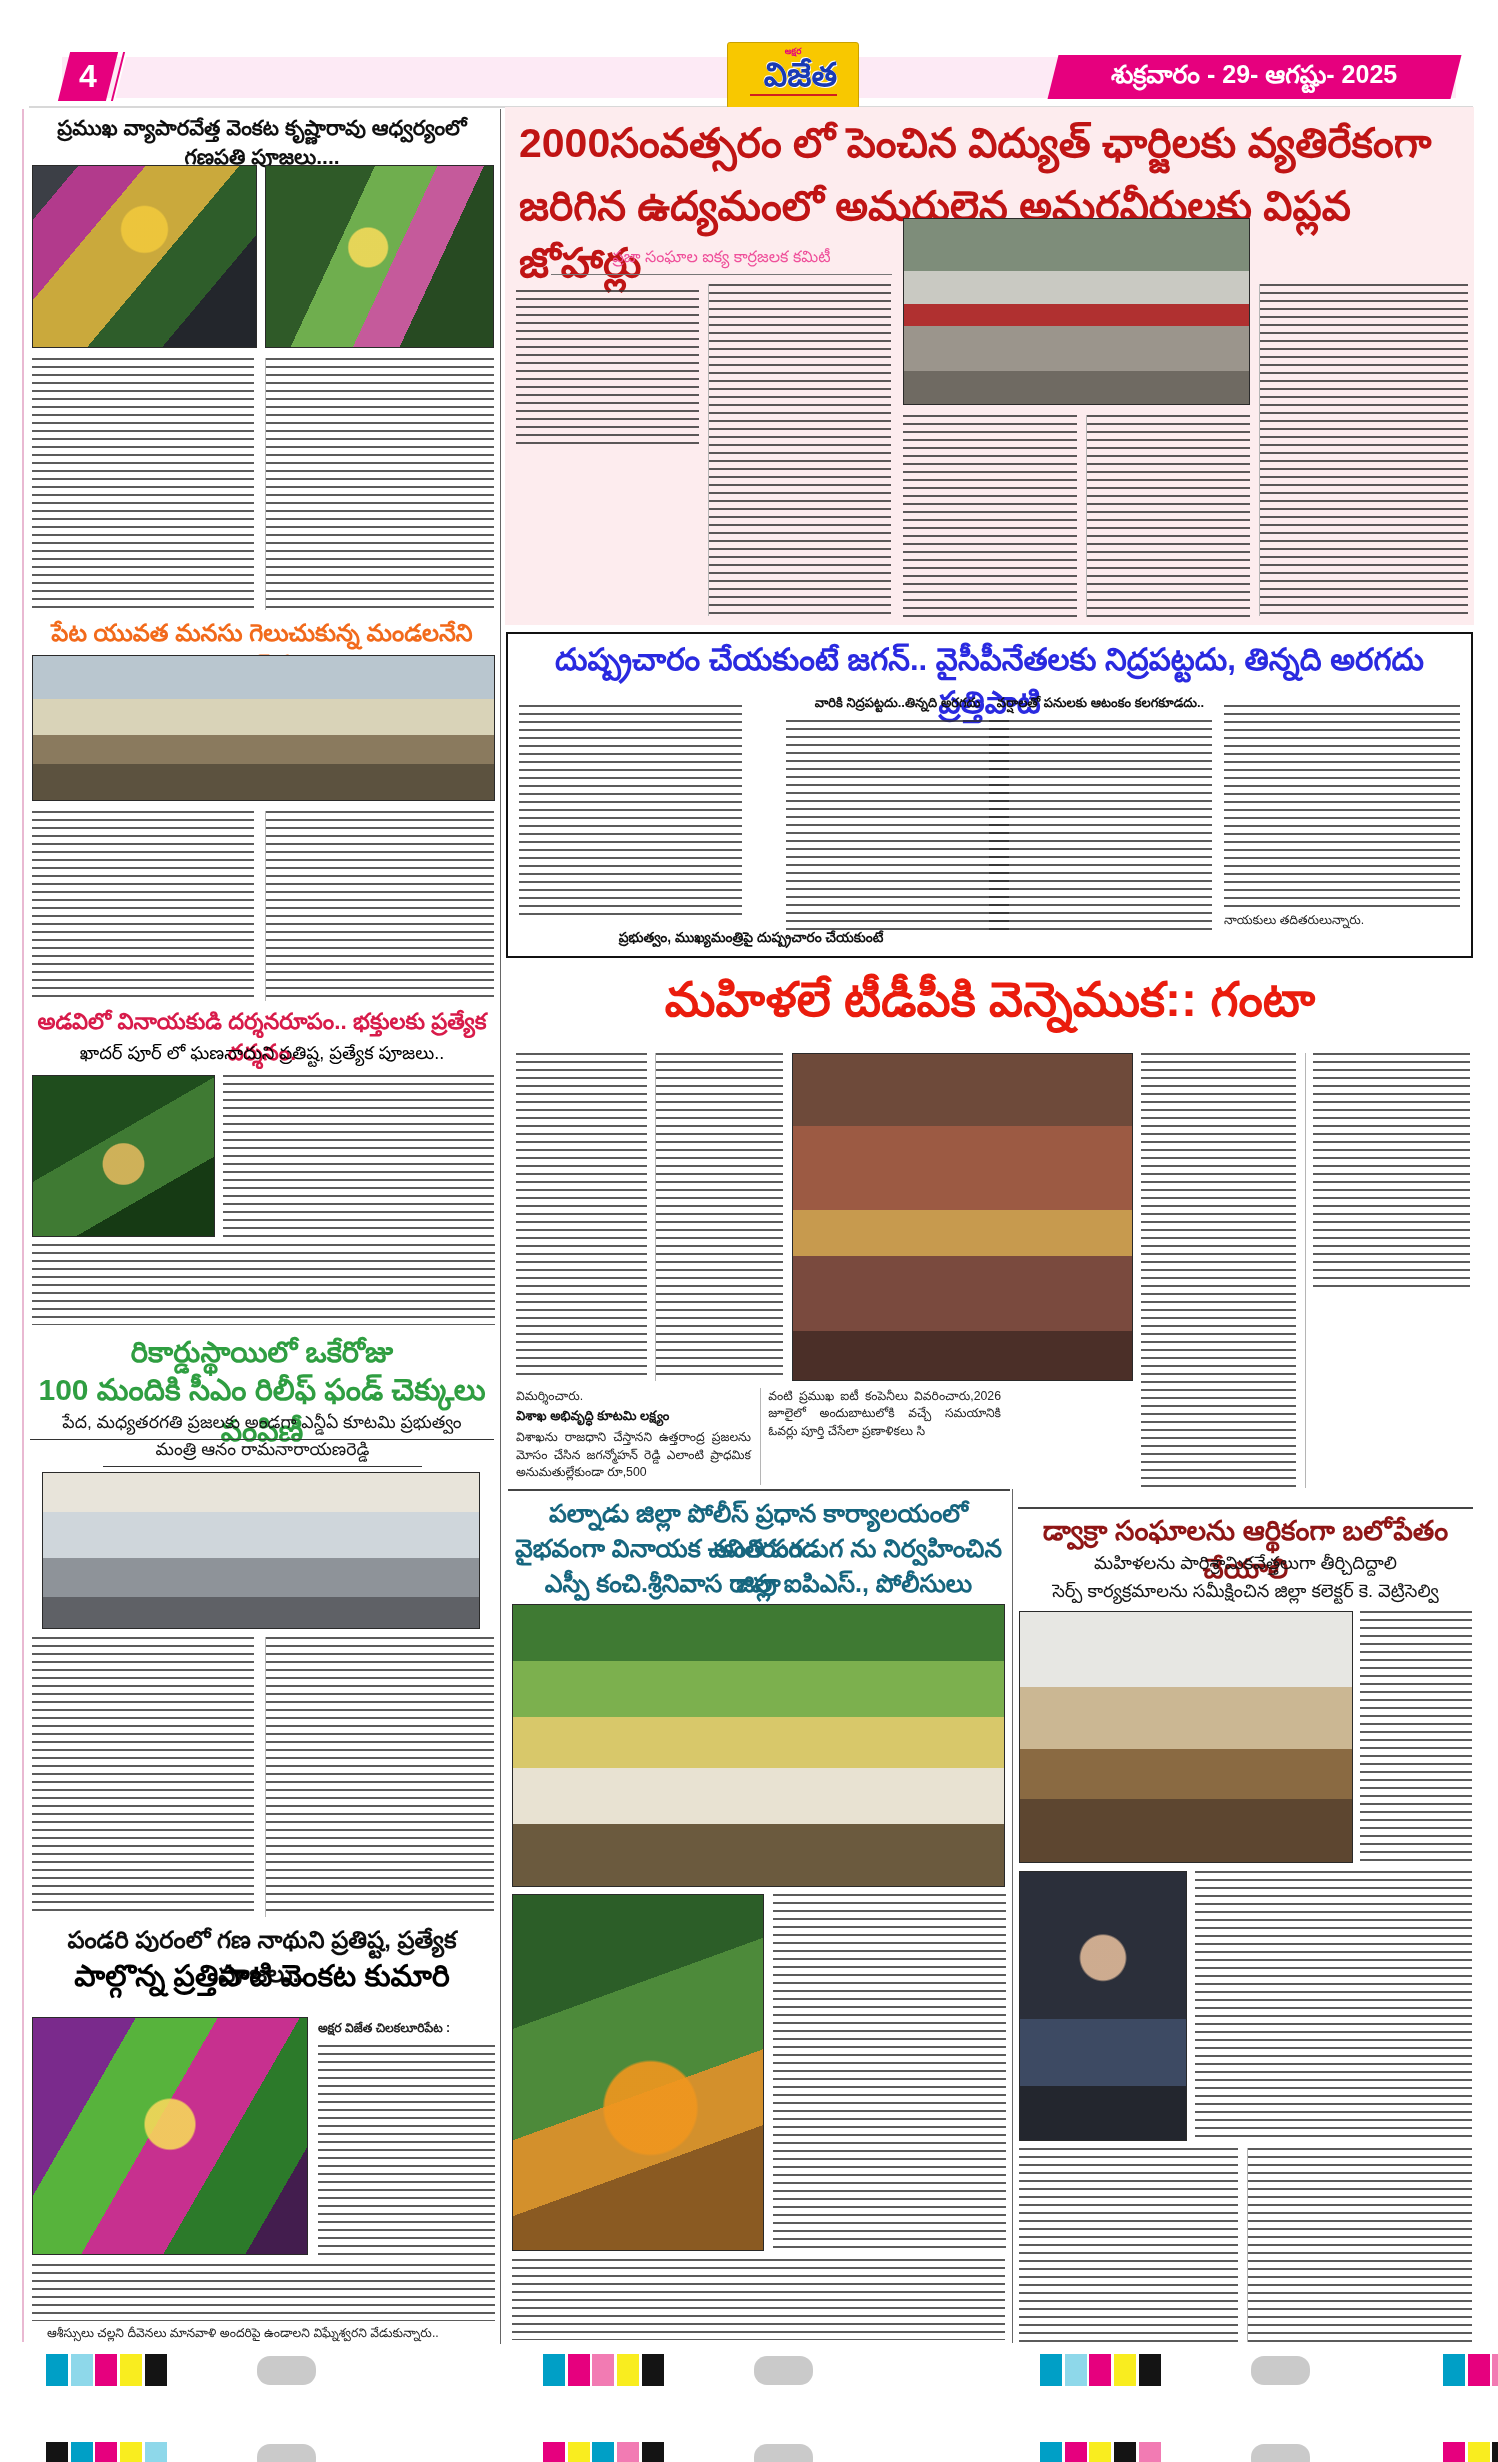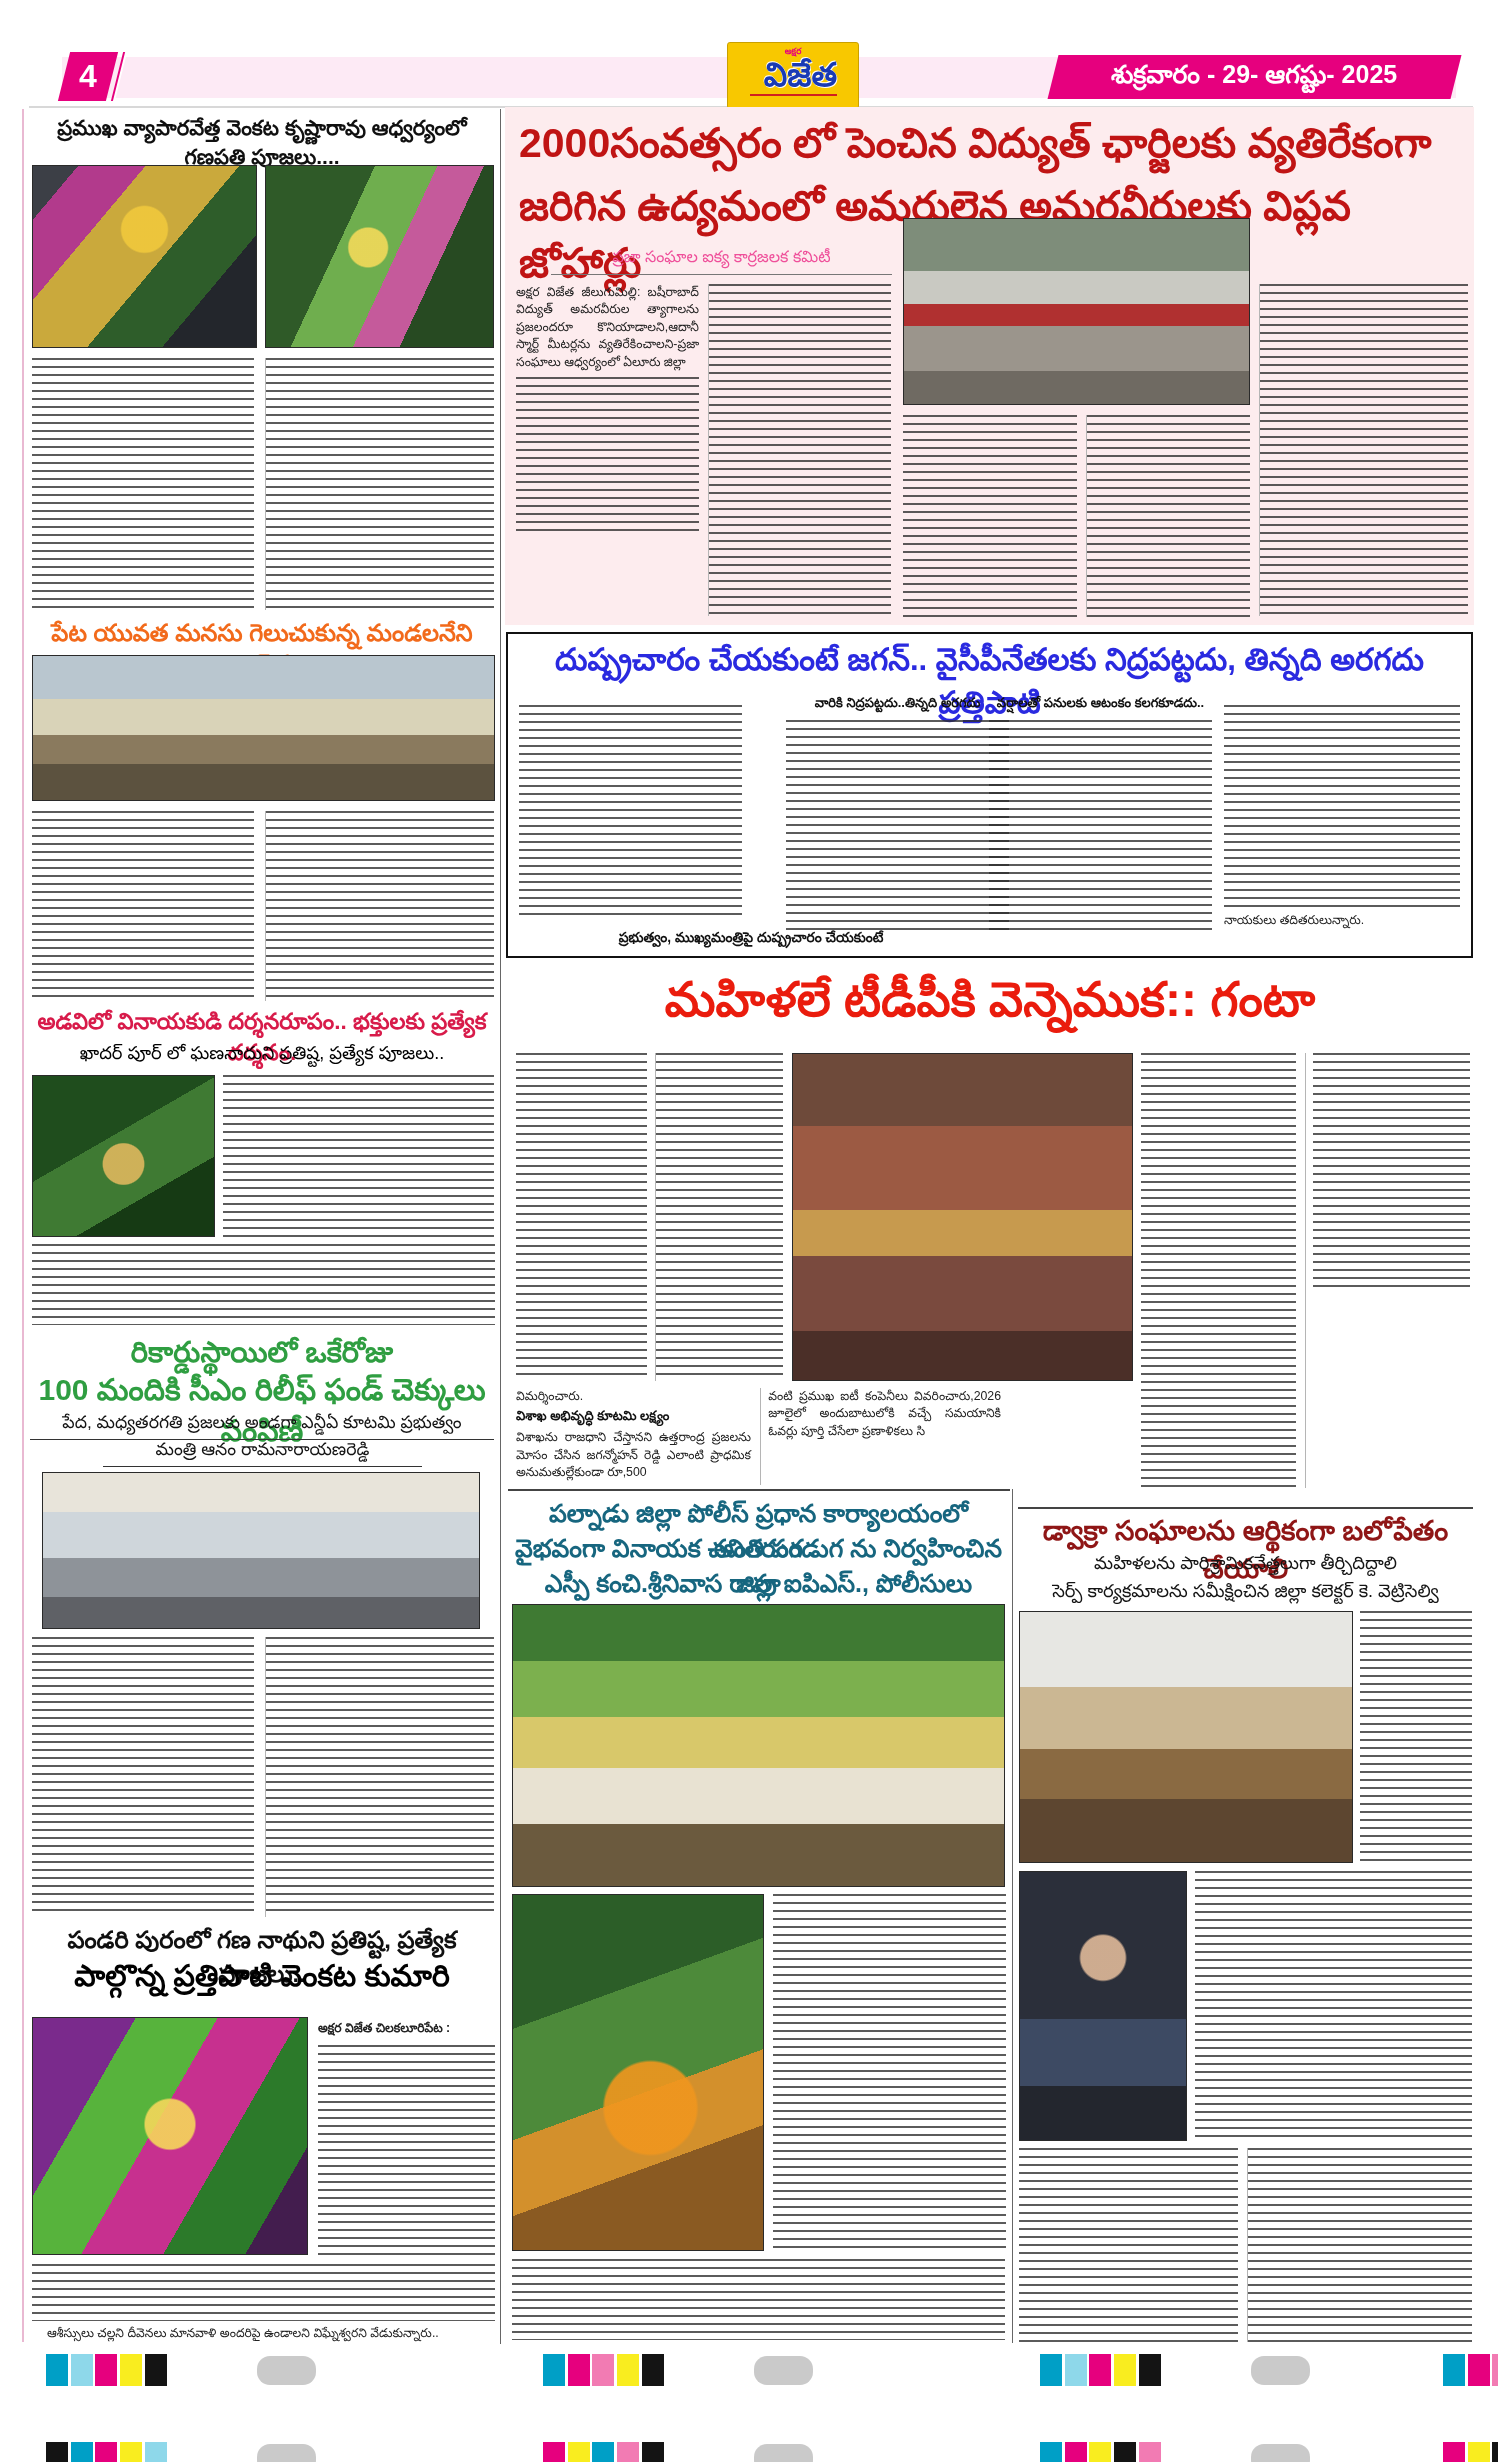--- a/index.html
+++ b/index.html
@@ -127,21 +127,20 @@
 
 <div class="abs b" style="left:519px; top:120px; width:943px; font-size:41px; color:#c01414;">2000సంవత్సరం లో పెంచిన విద్యుత్  ఛార్జిలకు వ్యతిరేకంగా</div>
 <div class="abs b" style="left:519px; top:183px; width:943px; font-size:41px; color:#c01414;">జరిగిన ఉద్యమంలో అమరులైన అమరవీరులకు విప్లవ జోహార్లు</div>
 <div class="abs ctr" style="left:551px; top:248px; width:341px; font-size:16px; color:#ef4f9a; border-bottom:1.1px solid #777; padding-bottom:4.4px;">ప్రజా సంఘాల ఐక్య కార్రజలక కమిటీ</div>
 
 <div class="photo" style="left:903px; top:218px; width:347px; height:187px;
             background:
               linear-gradient(180deg,#7e8d7a 0 28%, #c9c9c2 28% 46%, #b03030 46% 58%, #9b958c 58% 82%, #6f6a62 82%);"></div>
 
 <div class="abs" style="left:516px; top:284px; width:183px; height:332px;">
-  <div class="excerpt">అక్షర విజేత జీలుగుమిల్లి: బషీరాబాద్ విద్యుత్ అమరవీరుల త్యాగాలను ప్రజలందరూ కొనియాడాలని,ఆదానీ స్మార్ట్ మీటర్లను వ్యతిరేకించాలని-ప్రజా సంఘాలు ఆధ్వర్యంలో ఏలూరు జిల్లా</div>
   <div class="fill" style="height:160px; margin-top:5.8px;"></div>
 </div>
 <div class="abs fill colline" style="left:708px; top:284px; width:183px; height:332px; padding-left:7.3px;"></div>
 <div class="abs fill" style="left:903px; top:415px; width:174px; height:202px;"></div>
 <div class="abs fill colline" style="left:1086px; top:415px; width:164px; height:202px; padding-left:7.3px;"></div>
 <div class="abs fill colline" style="left:1259px; top:284px; width:209px; height:332px; padding-left:7.3px;"></div>
 
 <div class="abs" style="left:506px; top:632px; width:967px; height:326px; border:2.2px solid #111; background:#fff;"></div>
 
 <div class="abs ctr b" style="left:516px; top:642px; width:947px; font-size:31px; color:#2a2ae0;">దుష్ప్రచారం చేయకుంటే జగన్..  వైసీపీనేతలకు నిద్రపట్టదు, తిన్నది అరగదు ప్రత్తిపాటి</div>

